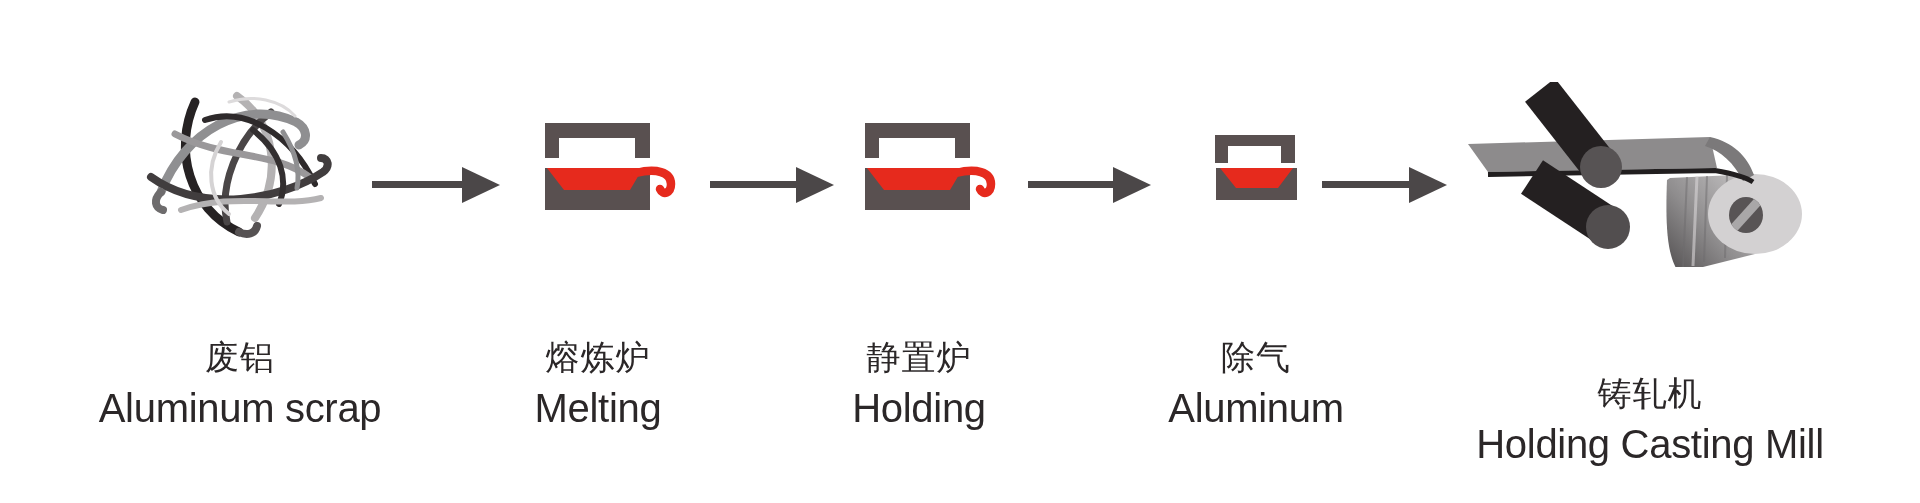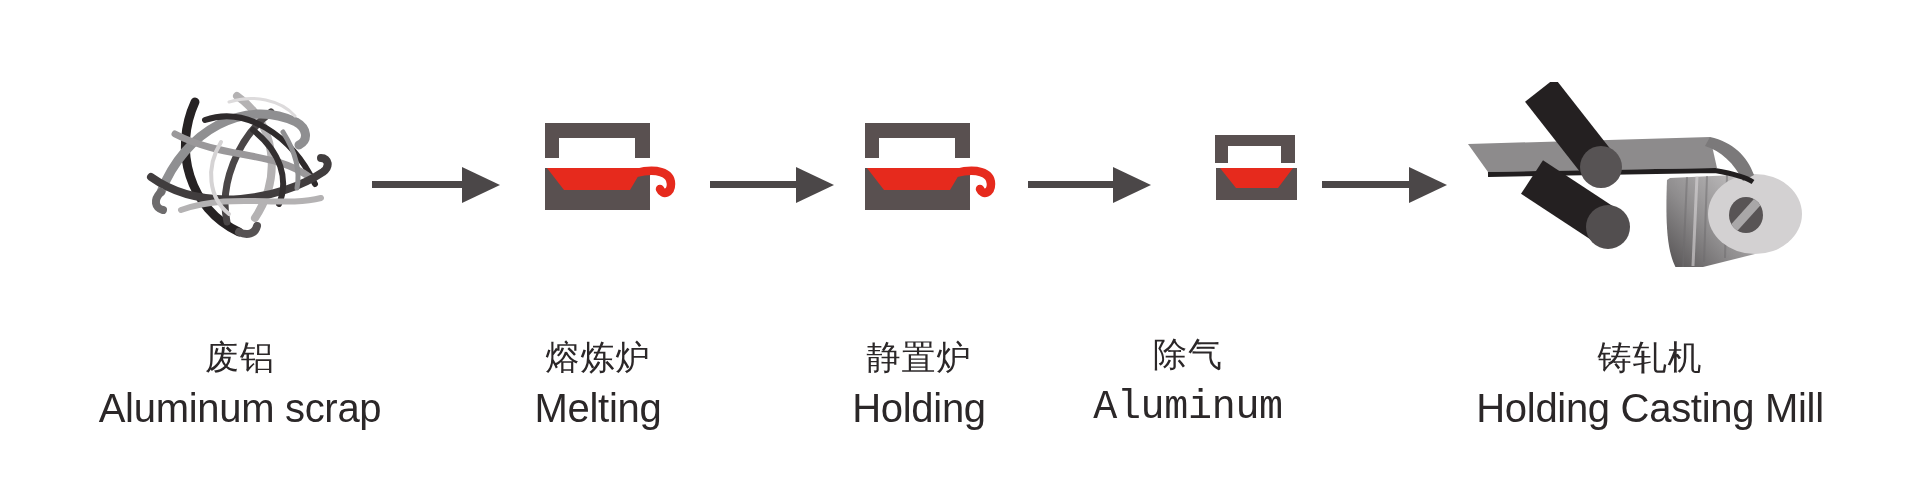--- a/index.html
+++ b/index.html
@@ -151,22 +151,22 @@
     <div class="en">Aluminum scrap</div>
   </div>
   <div class="caption" style="left:598px;">
     <div class="zh">熔炼炉</div>
     <div class="en">Melting</div>
   </div>
   <div class="caption" style="left:919px;">
     <div class="zh">静置炉</div>
     <div class="en">Holding</div>
   </div>
-  <div class="caption" style="left:1188px;font-family:Liberation Mono, monospace;">
+  <div class="caption" style="left:1256px;">
     <div class="zh">除气</div>
     <div class="en">Aluminum</div>
   </div>
-  <div class="caption" style="left:1650px;">
+  <div class="caption" style="left:1650px;margin-top:36px;">
     <div class="zh">铸轧机</div>
     <div class="en">Holding Casting Mill</div>
   </div>
 
 </div>
 
 </body></html>

